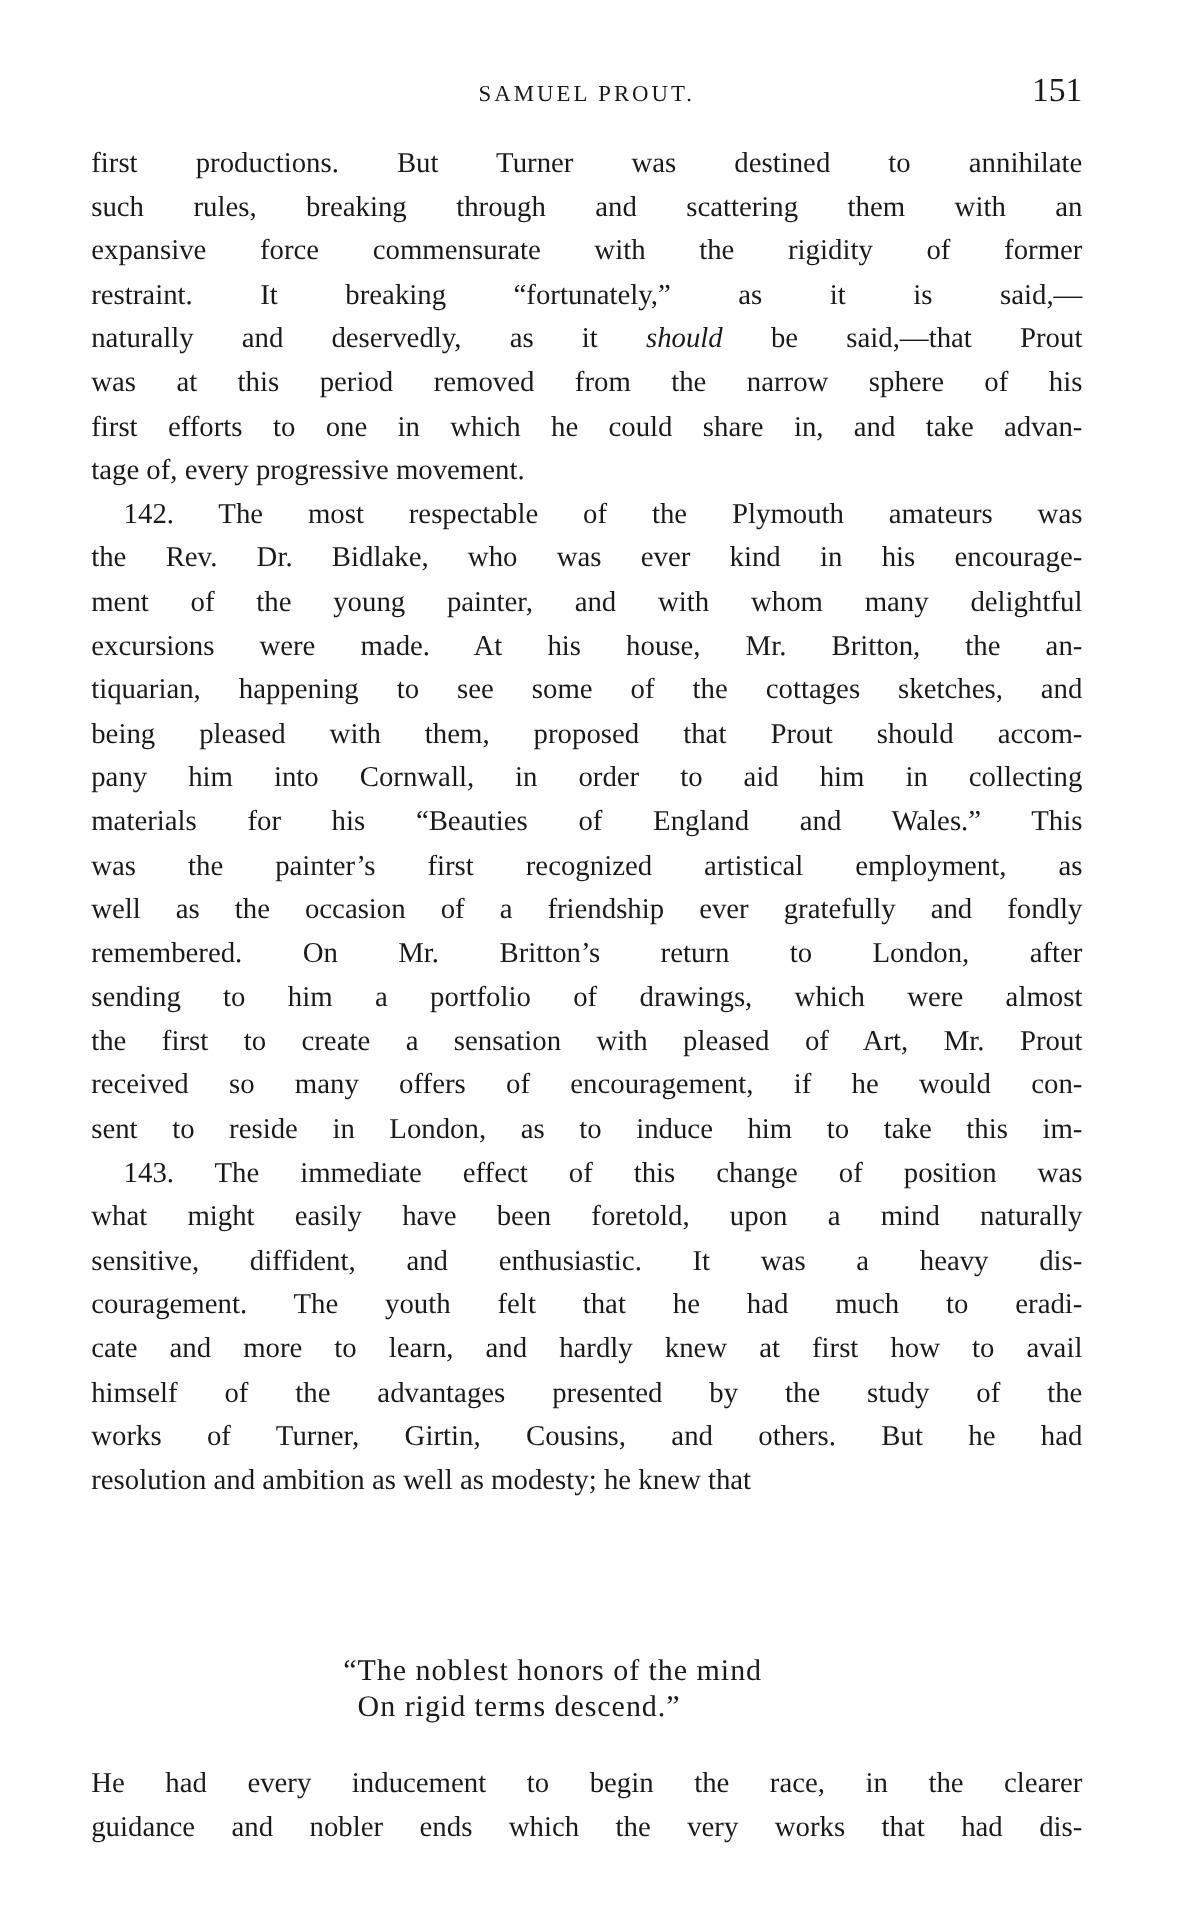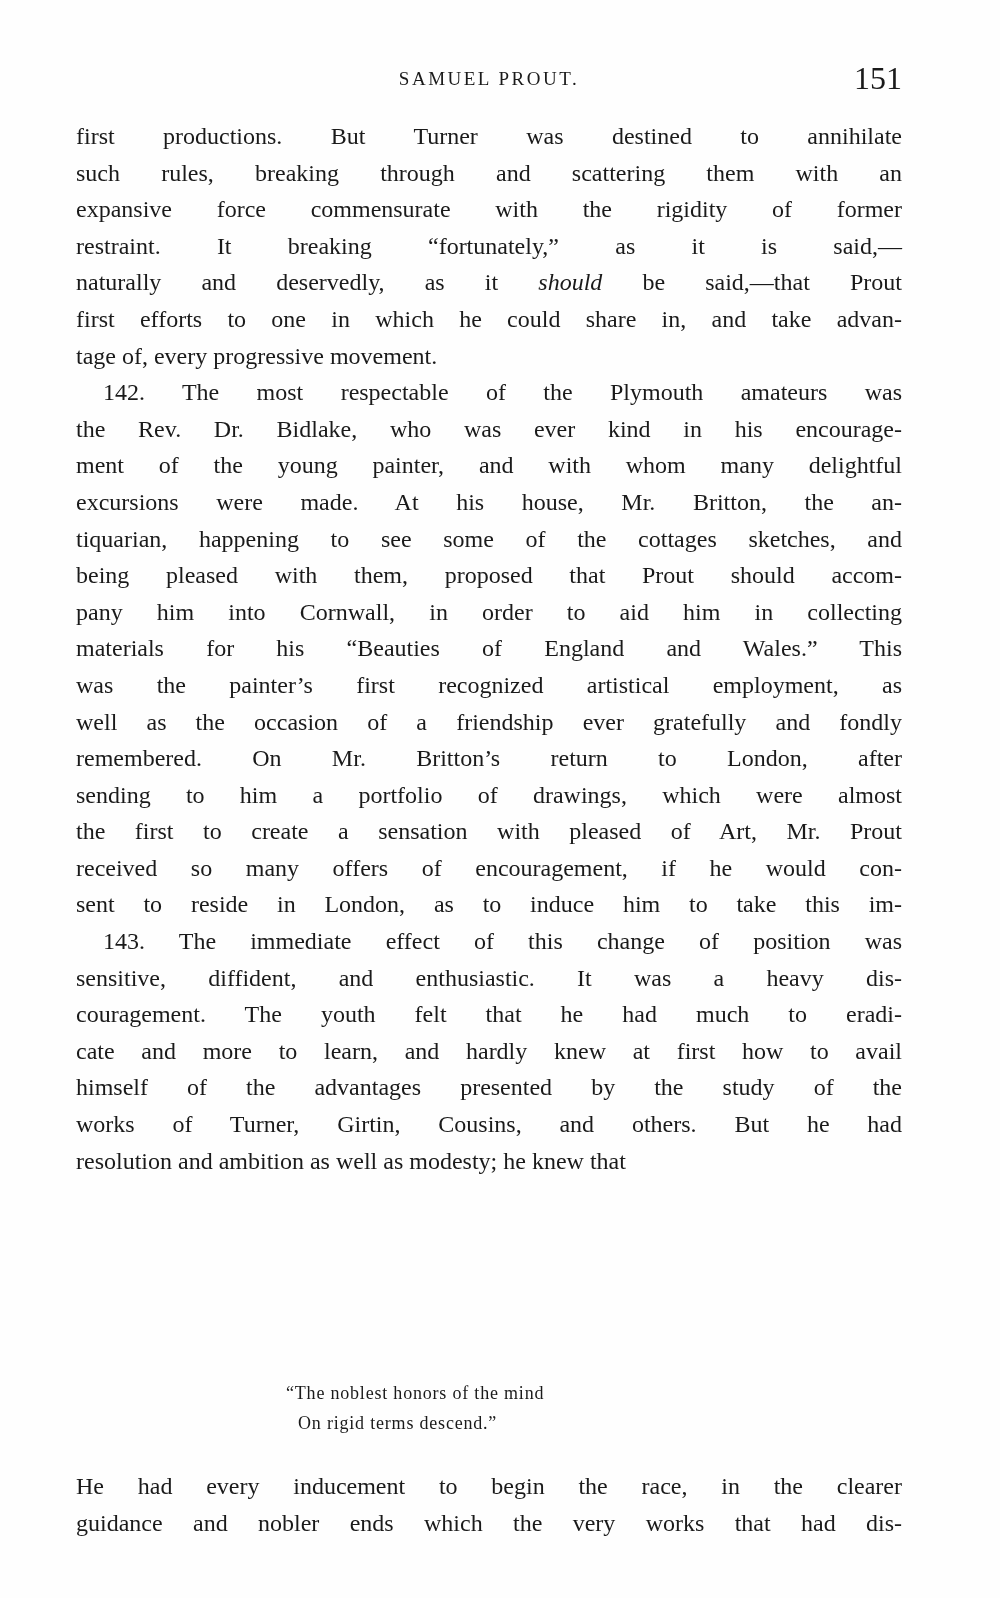--- a/index.html
+++ b/index.html
@@ -2,64 +2,66 @@
 <html><head>
 <meta charset="utf-8">
 <style>
   html, body { margin: 0; padding: 0; background: #ffffff; }
   body { width: 1000px; height: 1598px; position: relative; overflow: hidden; color: #1a1a1a;
          font-family: "Liberation Serif", "DejaVu Serif", serif; }
   .page { position: absolute; left: 0; top: 0; width: 1000px; height: 1598px; background: #fefefe; }
   .running-head { position: absolute; top: 60px; left: 76px; width: 826px; height: 40px; }
   .running-title { position: absolute; left: 0; right: 0; text-align: center; top: 8px;
                    font-size: 19px; letter-spacing: 2.5px; font-variant: small-caps; }
-  .page-number { position: absolute; right: 0; top: 0; font-size: 32px; }
+  .page-number { position: absolute; right: 0; top: 0; font-size: 28px; }
   .body-text { position: absolute; left: 76px; top: 118px; width: 826px; }
   .line { height: 36.6px; font-size: 24px; line-height: 36.6px; white-space: nowrap;
           text-align: justify; text-align-last: justify; }
   .line.last { text-align-last: left; }
   .line.indent { padding-left: 27px; }
-  .verse { position: absolute; left: 286px; top: 1378px; font-size: 18px; letter-spacing: 0.8px; line-height: 30px; }
+  .verse { position: absolute; left: 286px; top: 1378px; font-size: 25px; letter-spacing: 0.8px; line-height: 30px; }
   .verse .v2 { padding-left: 12px; }
   .body-text-2 { position: absolute; left: 76px; top: 1468px; width: 826px; }
   em { font-style: italic; }
 </style>
 </head>
 <body>
 
 <div class="page">
   <div class="running-head">
     <div class="running-title">SAMUEL PROUT.</div>
     <div class="page-number">151</div>
   </div>
 
   <div class="body-text">
     <div class="line">first productions.  But Turner was destined to annihilate</div>
     <div class="line">such rules, breaking through and scattering them with an</div>
     <div class="line">expansive force commensurate with the rigidity of former</div>
     <div class="line">restraint.  It breaking “fortunately,” as it is said,—</div>
     <div class="line"><span>naturally and deservedly, as it </span><em>should</em><span> be said,—that Prout</span></div>
+    <div class="line">was at this period removed from the narrow sphere of his</div>
     <div class="line">first efforts to one in which he could share in, and take advan-</div>
     <div class="line last">tage of, every progressive movement.</div>
     <div class="line indent">142. The most respectable of the Plymouth amateurs was</div>
     <div class="line">the Rev. Dr. Bidlake, who was ever kind in his encourage-</div>
     <div class="line">ment of the young painter, and with whom many delightful</div>
     <div class="line">excursions were made.  At his house, Mr. Britton, the an-</div>
     <div class="line">tiquarian, happening to see some of the cottages sketches, and</div>
     <div class="line">being pleased with them, proposed that Prout should accom-</div>
     <div class="line">pany him into Cornwall, in order to aid him in collecting</div>
     <div class="line">materials for his “Beauties of England and Wales.”  This</div>
     <div class="line">was the painter’s first recognized artistical employment, as</div>
     <div class="line">well as the occasion of a friendship ever gratefully and fondly</div>
     <div class="line">remembered.  On Mr. Britton’s return to London, after</div>
     <div class="line">sending to him a portfolio of drawings, which were almost</div>
     <div class="line">the first to create a sensation with pleased of Art, Mr. Prout</div>
     <div class="line">received so many offers of encouragement, if he would con-</div>
     <div class="line">sent to reside in London, as to induce him to take this im-</div>
     <div class="line indent">143. The immediate effect of this change of position was</div>
+    <div class="line">what might easily have been foretold, upon a mind naturally</div>
     <div class="line">sensitive, diffident, and enthusiastic.  It was a heavy dis-</div>
     <div class="line">couragement.  The youth felt that he had much to eradi-</div>
     <div class="line">cate and more to learn, and hardly knew at first how to avail</div>
     <div class="line">himself of the advantages presented by the study of the</div>
     <div class="line">works of Turner, Girtin, Cousins, and others.  But he had</div>
     <div class="line last">resolution and ambition as well as modesty; he knew that</div>
   </div>
 
   <div class="verse">
     <div>“The noblest honors of the mind</div>

